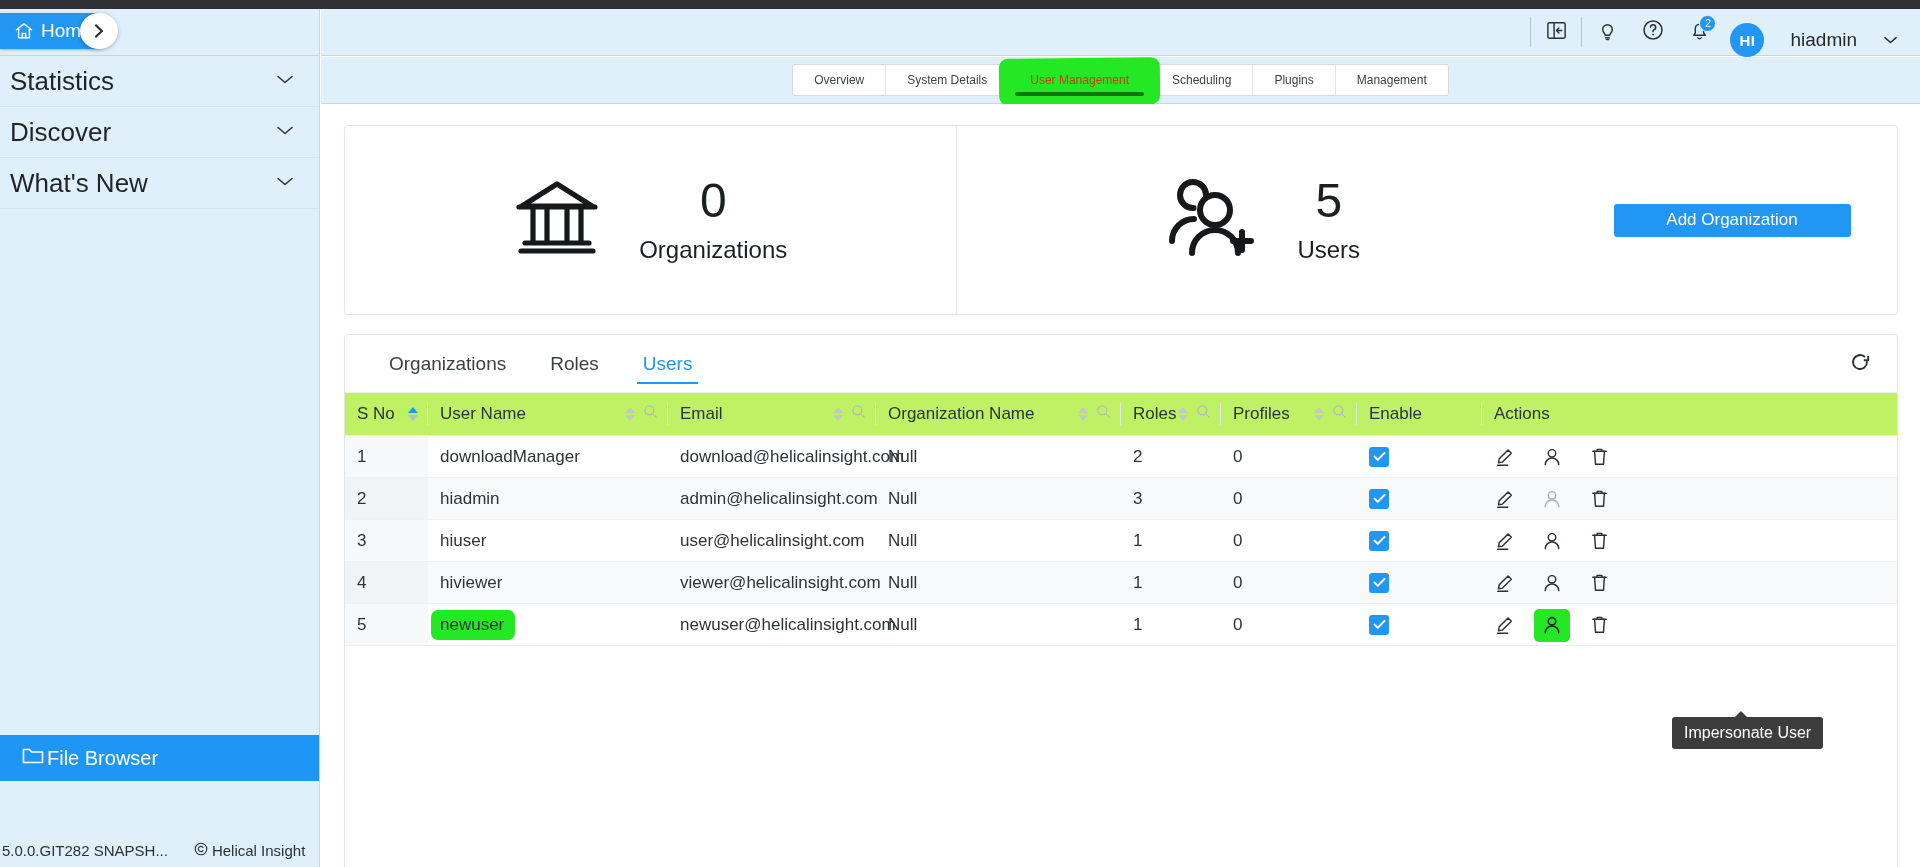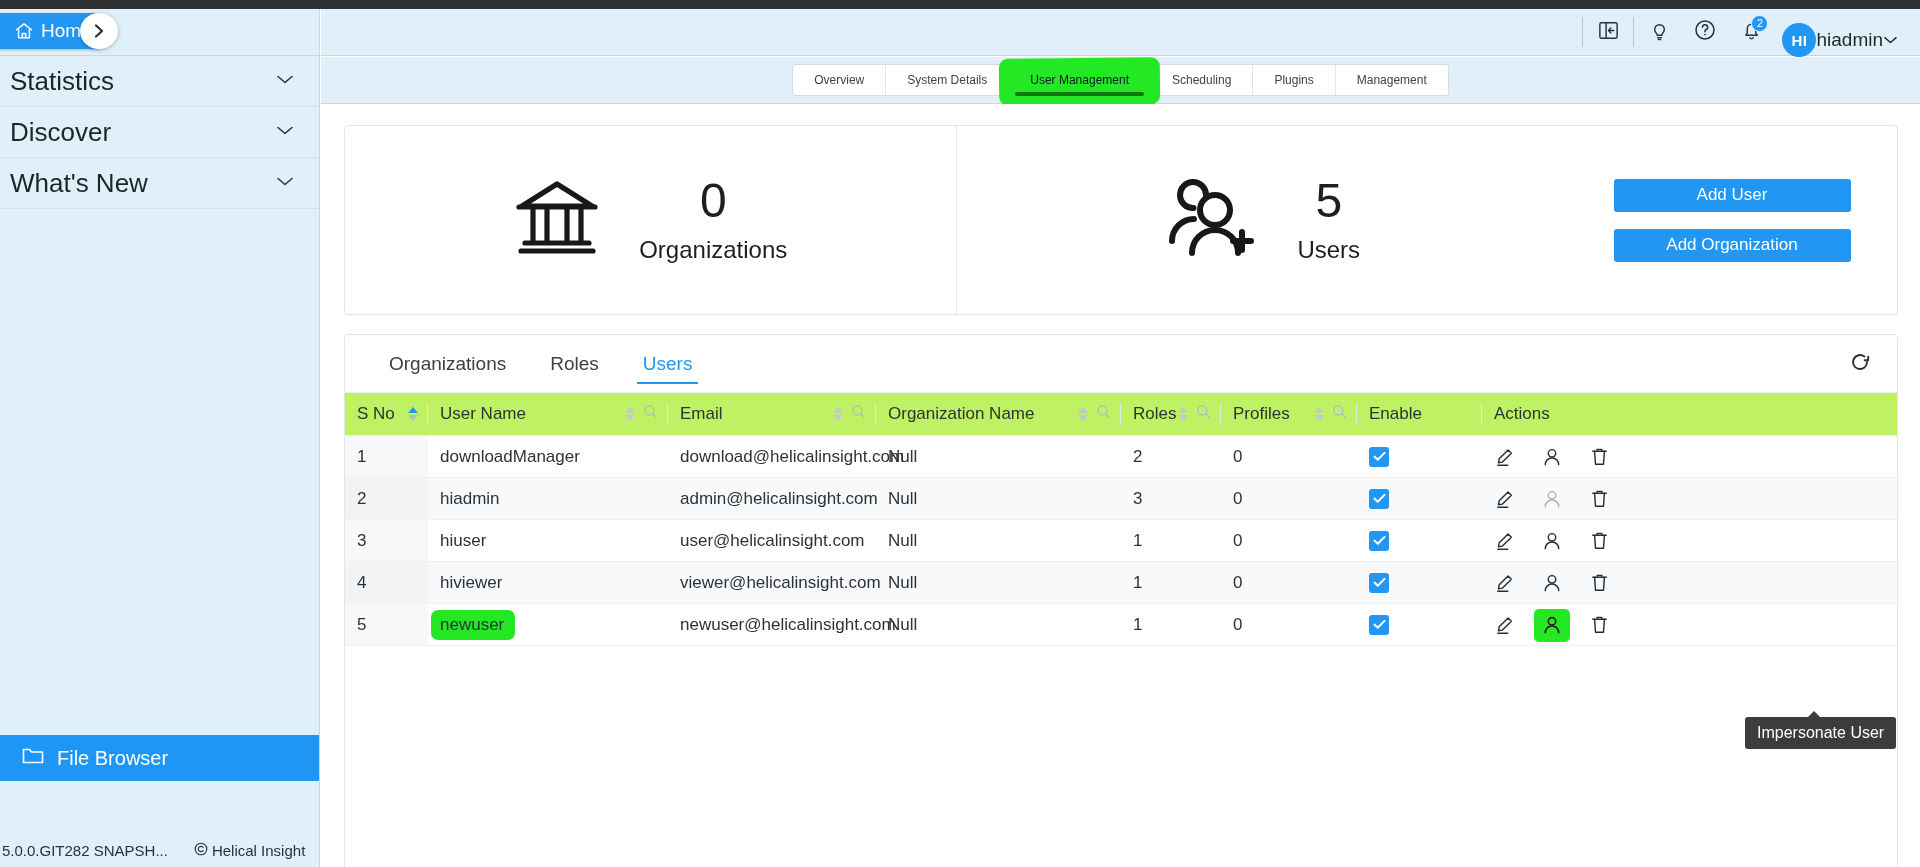--- a/index.html
+++ b/index.html
@@ -49,21 +49,21 @@
     display: flex; align-items: center; justify-content: space-between;
     height: 51px; padding: 0 24px 0 10px;
     border-bottom: 1px solid #d3e4ef;
     font-size: 26px; color: #1f2427; cursor: pointer;
   }
   .nav-item .chev { font-size: 17px; color: #333; }
 
   .fb-button {
     position: absolute; left: 0; bottom: 86px; width: 319px; height: 46px;
     background: #1e96f5; color: #ffffff;
-    display: flex; align-items: center; gap: 13px; padding-left: 22px;
+    display: flex; align-items: center; gap: 3px; padding-left: 22px;
     font-size: 20px; cursor: pointer;
   }
   .fb-search {
     position: absolute; left: 0; bottom: 34px; width: 319px; height: 38px;
     display: flex; background: #ffffff; border: 1px solid #d7dade;
   }
   .fb-search input {
     flex: 1; border: 0; outline: none; padding: 0 12px;
     font-size: 17px; color: #3a3a3a; font-family: "Liberation Sans", sans-serif;
     background: transparent;
@@ -92,21 +92,21 @@
     width: 46px; height: 47px; display: flex; align-items: center; justify-content: center;
     cursor: pointer; position: relative;
   }
   .bell-badge {
     position: absolute; top: 6px; right: 6px;
     min-width: 17px; height: 17px; border-radius: 9px; background: #2196f3;
     color: #fff; font-size: 11px; display: flex; align-items: center; justify-content: center;
     padding: 0 4px; border: 1px solid #e0f0fa;
   }
   .user-chip {
-    display: flex; align-items: center; gap: 0; padding: 0 22px 0 8px; cursor: pointer; margin-top: 16px;
+    display: flex; align-items: center; gap: 26px; padding: 0 22px 0 8px; cursor: pointer; margin-top: 16px;
   }
   .avatar {
     width: 34px; height: 34px; border-radius: 50%; background: #2196f3;
     color: #fff; font-size: 15px; font-weight: 700;
     display: flex; align-items: center; justify-content: center; letter-spacing: .5px;
   }
   .user-name { font-size: 19px; color: #25292c; }
 
   
   .tabbar-wrap {
@@ -118,21 +118,21 @@
     display: flex; background: #ffffff; border: 1px solid #d7dbdf; border-radius: 3px;
     height: 32px; overflow: visible;
   }
   .tab {
     position: relative;
     display: flex; align-items: center; justify-content: center;
     padding: 0 21px; font-size: 12px; color: #3d4347; cursor: pointer;
     border-right: 1px solid #e2e5e8; white-space: nowrap;
   }
   .tab:last-child { border-right: 0; }
-  .tab.active { color: #0f172a; }
+  .tab.active { color: #c2410c; }
   .tab.active::after {
     content: ""; position: absolute; left: 6px; right: 6px; bottom: -1px; height: 3px;
     background: #2196f3; border-radius: 2px;
   }
   .hl-tab::before {
     content: ""; position: absolute; left: -10px; right: -10px; top: -7px; bottom: -10px;
     background: #25e825; border-radius: 9px; z-index: 0;
     transform: rotate(-0.6deg);
   }
   .hl-tab > span { position: relative; z-index: 2; }
@@ -430,21 +430,20 @@
             <path d="M29 78a23 23 0 0 1 46 0"></path>
             <path d="M70 66h18M79 57v18"></path>
           </svg>
         </span>
         <div class="stat-text">
           <div class="stat-num">5</div>
           <div class="stat-label">Users</div>
         </div>
       </div>
       <div class="stat-actions">
-        <button class="btn-blue">Add User</button>
         <button class="btn-blue">Add Organization</button>
       </div>
     </div>
 
     <div class="card table-card">
       <div class="subtabs">
         <div class="subtab">
           <span>Organizations</span>
         </div>
         <div class="subtab">
@@ -789,15 +788,15 @@
                     </svg>
                 </span>
               </div>
             </td>
           </tr>
 
         </tbody>
       </table>
     </div>
 
-    <div class="tooltip" style="left:1424px; top:613px;">Impersonate User</div>
+    <div class="tooltip" style="left:1351px; top:613px;">Impersonate User</div>
   </div>
 </div>
 
 </body></html>

